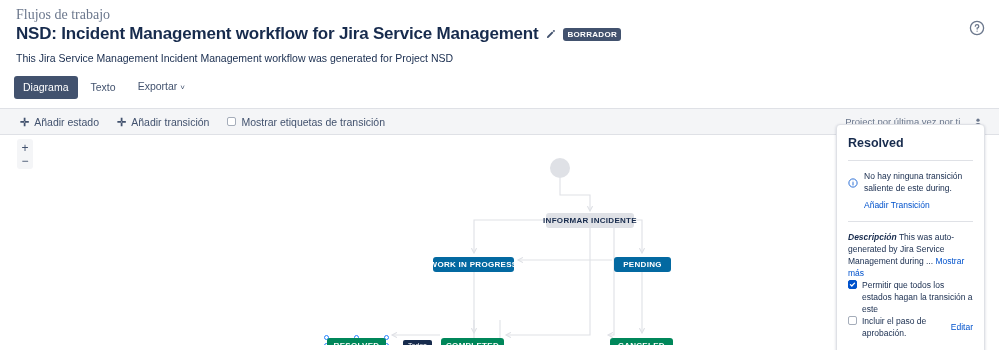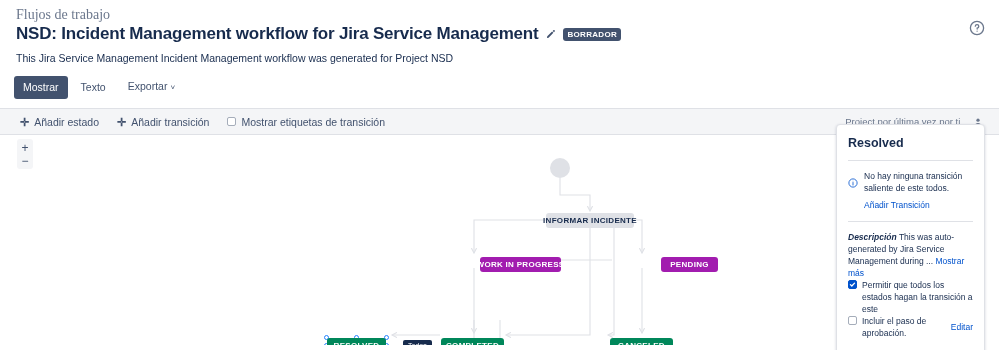--- a/index.html
+++ b/index.html
@@ -83,21 +83,21 @@
     color: #42526e; font-size: 12px; line-height: 1; cursor: pointer;
   }
   .edges { position: absolute; inset: 0; }
 
   .node {
     position: absolute; display: flex; align-items: center; justify-content: center;
     font-size: 8px; font-weight: 700; letter-spacing: .3px;
     border-radius: 3px; white-space: nowrap; text-transform: uppercase;
     cursor: pointer; z-index: 3;
   }
-  .node-blue  { background: #a21caf; color: #ffffff; margin-left: 47px; }
+  .node-blue  { background: #0369a1; color: #ffffff; }
   .node-green { background: #00875a; color: #ffffff; }
   .node-gray  { background: #dfe1e6; color: #172b4d; }
   .start-node {
     position: absolute; width: 20px; height: 20px; border-radius: 50%;
     background: #dfe1e6; z-index: 3; cursor: pointer;
   }
   .trans-label {
     position: absolute; background: #172b4d; color: #ffffff;
     font-size: 7px; padding: 2px 5px; border-radius: 2px;
     z-index: 4; white-space: nowrap; cursor: pointer;
@@ -161,21 +161,21 @@
     <span class="help-btn">
       <svg viewBox="0 0 16 16" fill="none" stroke="currentColor" stroke-width="1.3">
           <circle cx="8" cy="8" r="6.6"></circle>
           <path d="M6.3 6.2a1.75 1.75 0 1 1 1.9 1.9v1" stroke-linecap="round"></path>
           <circle cx="8.1" cy="11.2" r=".6" fill="currentColor" stroke="none"></circle>
         </svg>
     </span>
   </div>
 
   <div class="tabs">
-    <div class="tab active"><span>Mostrar</span></div>
+    <div class="tab active"><span>Diagrama</span></div>
     <div class="tab"><span>Texto</span></div>
     <div class="tab">
       <span>Exportar</span><span class="tab-caret">˅</span>
     </div>
   </div>
 
   <div class="toolbar">
     <div class="tb-item">
       <span class="plus">✛</span>
       <span>Añadir estado</span>
@@ -262,21 +262,21 @@
     <div class="panel-title">Resolved</div>
     <div class="divider"></div>
 
     <div class="notice">
       <svg class="info-icon" viewBox="0 0 16 16" fill="none" stroke="currentColor" stroke-width="1.3">
           <circle cx="8" cy="8" r="6.6"></circle>
           <path d="M8 7.2v4" stroke-linecap="round"></path>
           <circle cx="8" cy="4.9" r=".7" fill="currentColor" stroke="none"></circle>
         </svg>
       <div>
-        <div class="notice-text">No hay ninguna transición saliente de este todos.</div>
+        <div class="notice-text">No hay ninguna transición saliente de este during.</div>
         <span class="notice-link">Añadir Transición</span>
       </div>
     </div>
 
     <div class="divider"></div>
 
     <div class="desc">
       <b>Descripción</b>
       <span>This was auto-generated by Jira Service Management during</span>
       <span>...</span>

